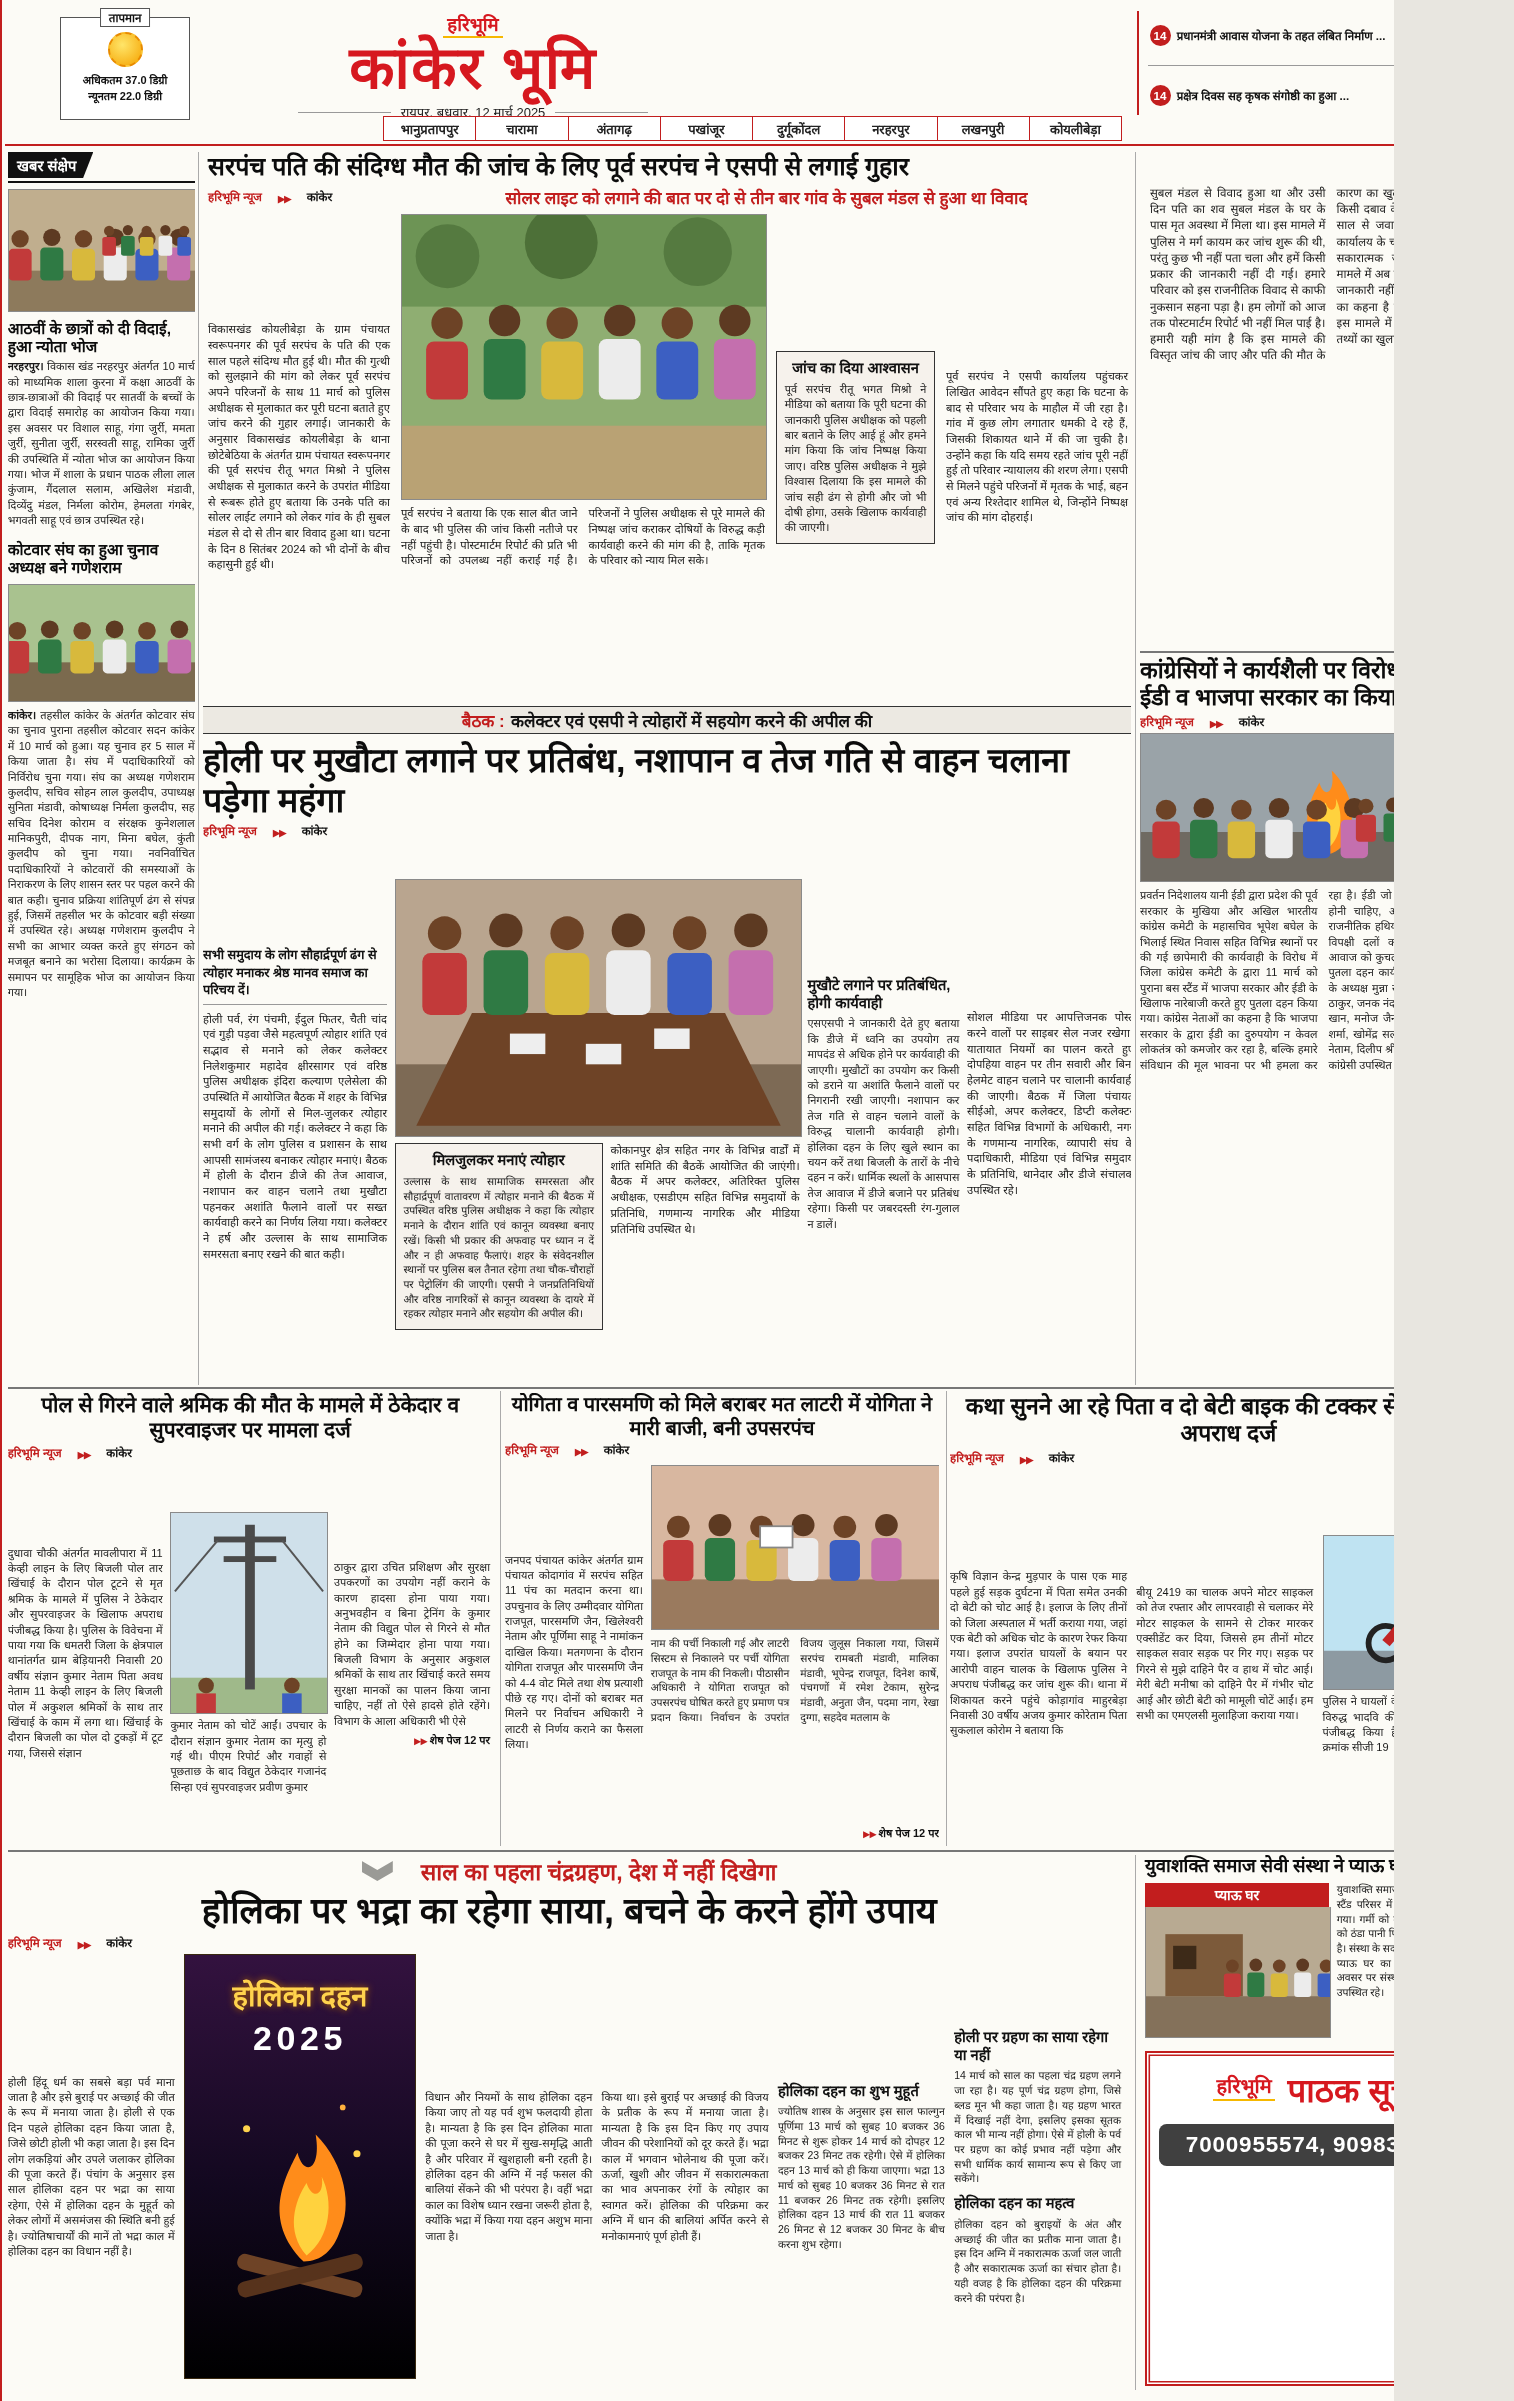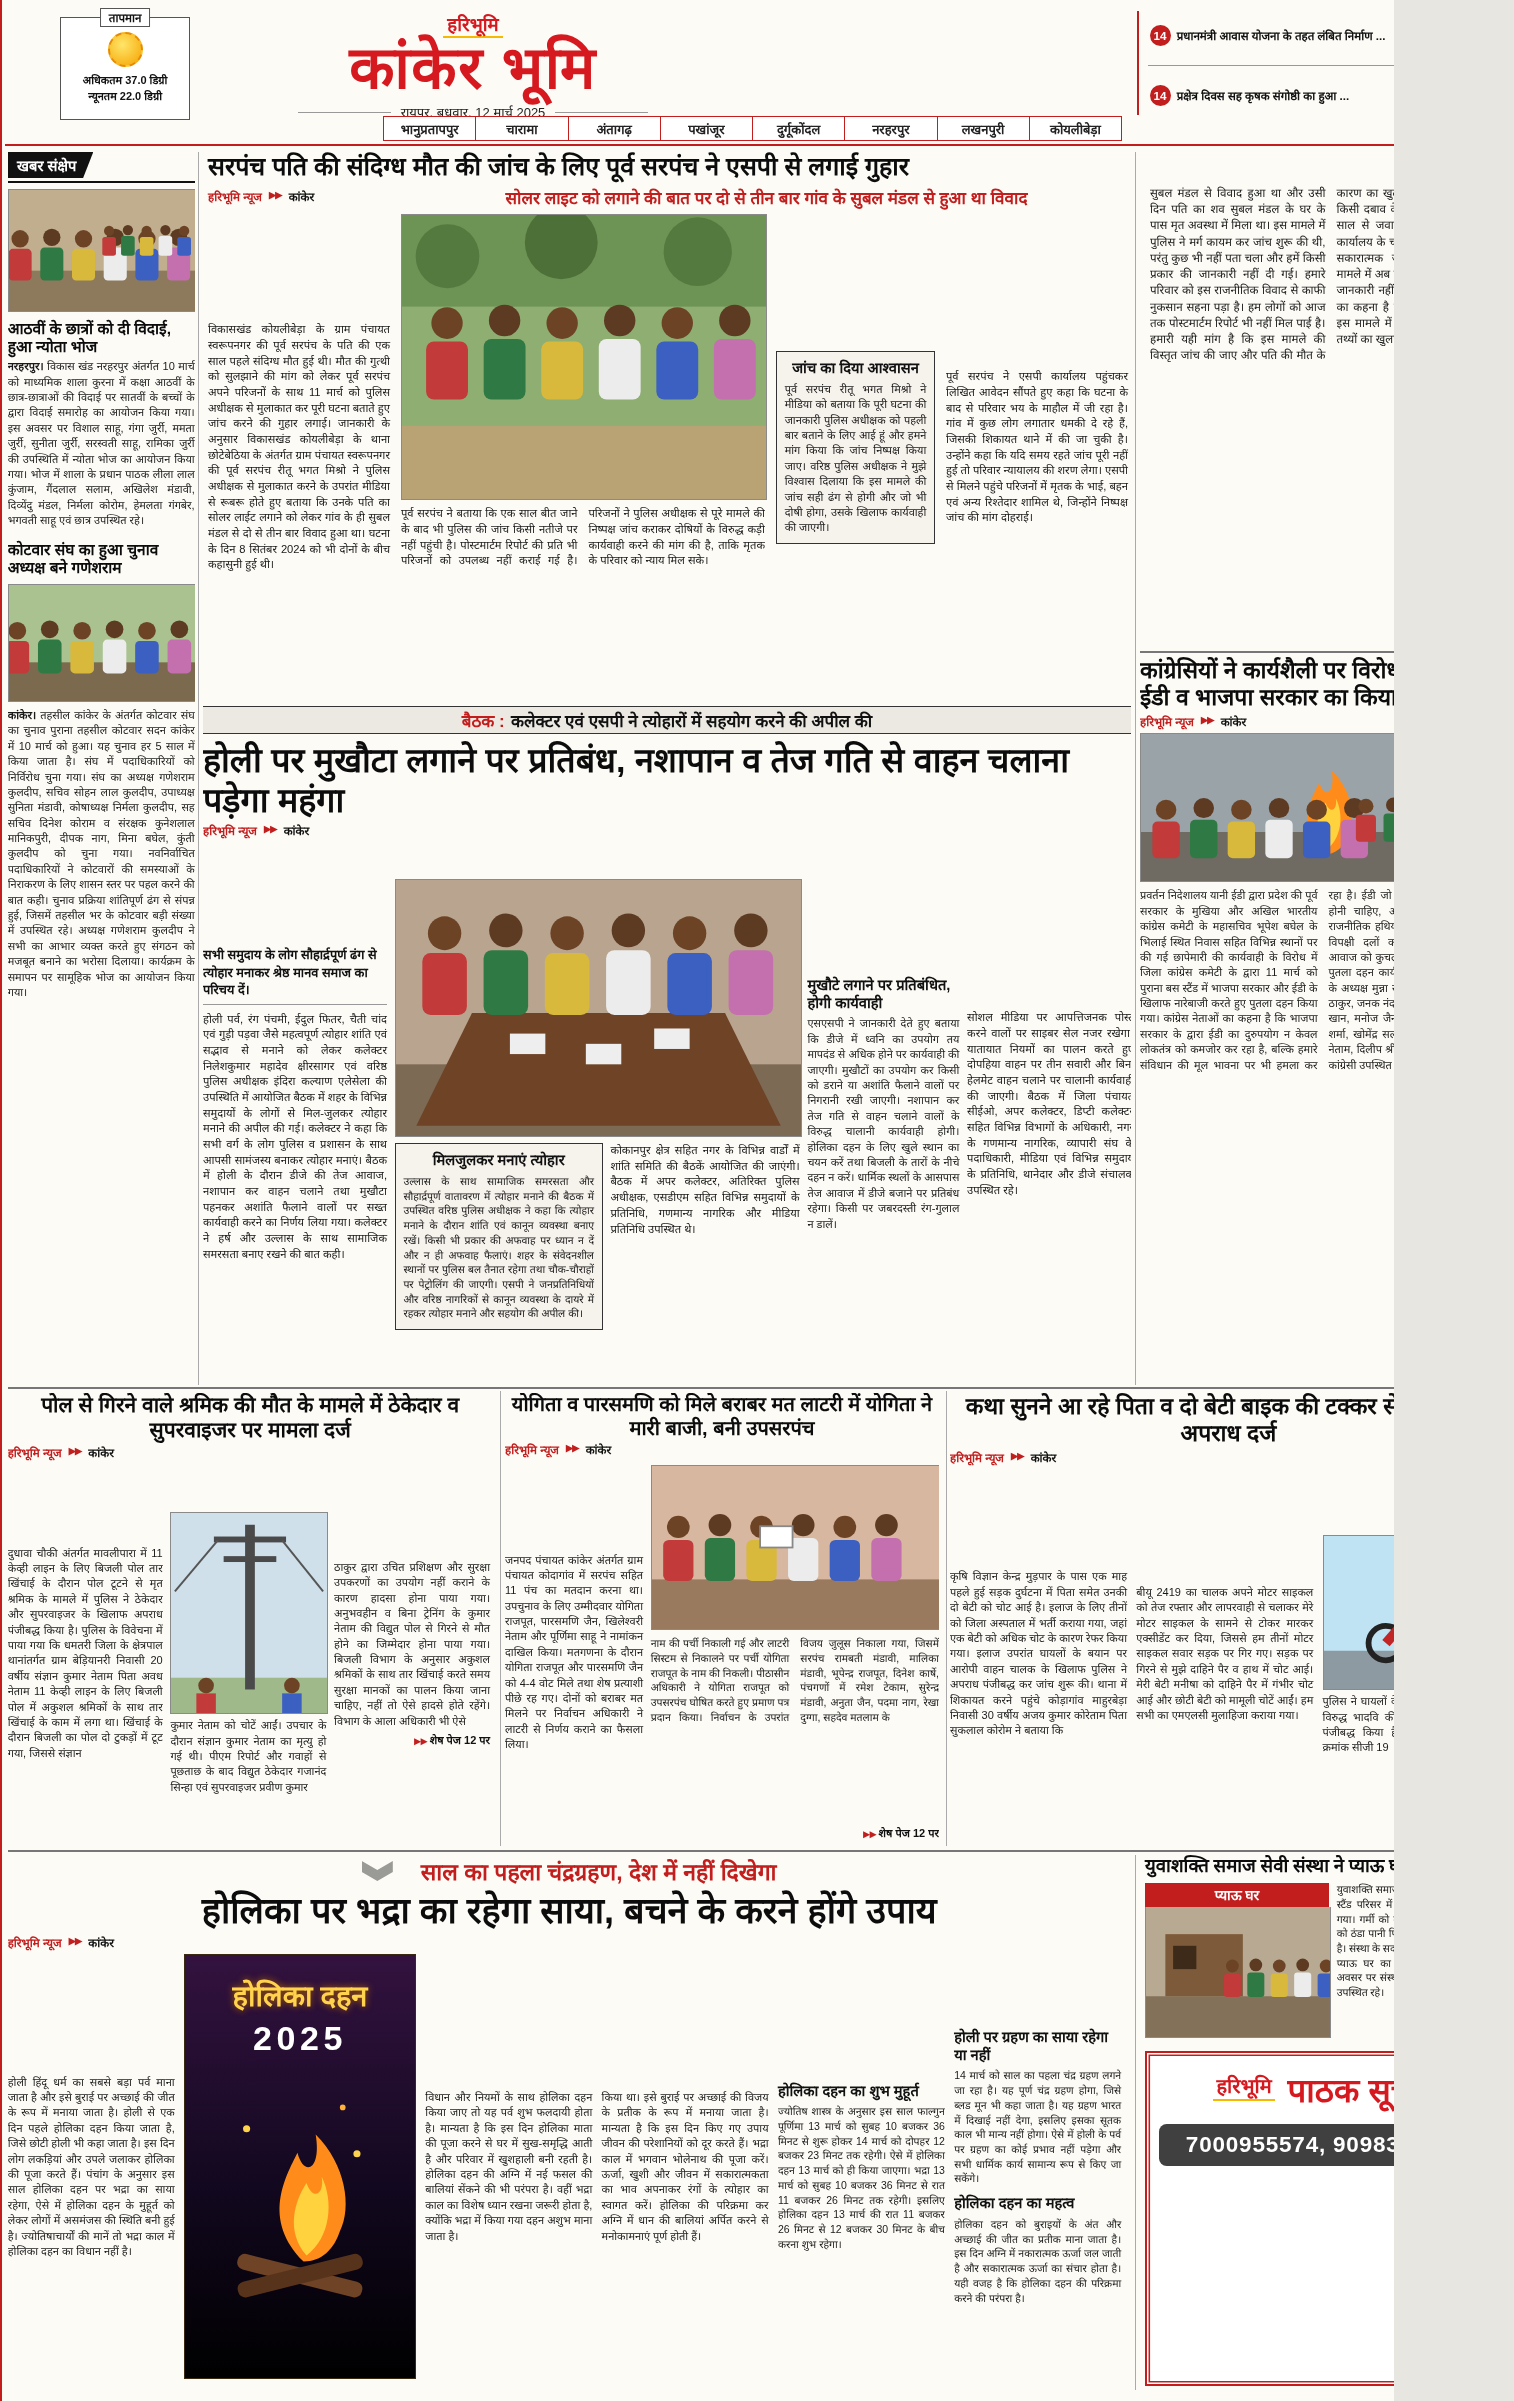--- a/index.html
+++ b/index.html
@@ -29,21 +29,21 @@
         display:flex;align-items:center;justify-content:center;font-size:11.6px;}
   .promo-text{flex:1;font-size:11.6px;font-weight:bold;line-height:1.25;}
   .promo-img{width:95px;height:48px;border:0.8px solid #999;flex:none;}
   .navbar{border:1.5px solid #c21e1e;display:flex;align-items:stretch;background:#fff;}
   .navbar span{flex:1;display:flex;align-items:center;justify-content:center;
         font-weight:bold;font-size:13px;color:#222;border-right:1.5px solid #c21e1e;}
   .navbar span:last-child{border-right:none;}
 
   
   .hl{font-weight:bold;color:#0c0c0c;line-height:1.18;}
-  .byline{display:flex;gap:7px;align-items:flex-start;font-weight:bold;font-size:11.6px;padding:2.3px 0 4.6px;}
+  .byline{display:flex;gap:16px;align-items:flex-end;font-weight:bold;font-size:11.6px;padding:2.3px 0 4.6px;}
   .byline .ag{color:#c21e1e;}
   .byline .ar{color:#c21e1e;font-size:9.3px;letter-spacing:-0.8px;}
   .byline .pl{color:#111;}
   .bd{font-size:11.2px;line-height:1.4;text-align:justify;color:#1a1a1a;}
   .bd .lw{font-weight:bold;}
   .jump{font-size:11px;font-weight:bold;text-align:right;margin-top:3.1px;}
   .jump .ar{color:#c21e1e;font-size:8.5px;margin-right:2.3px;}
   .photo{border:0.8px solid #8a8a8a;overflow:hidden;background:#ccc;}
   .photo svg{display:block;width:100%;height:100%;}
   .content-row{display:flex;overflow:hidden;align-items:center;}

